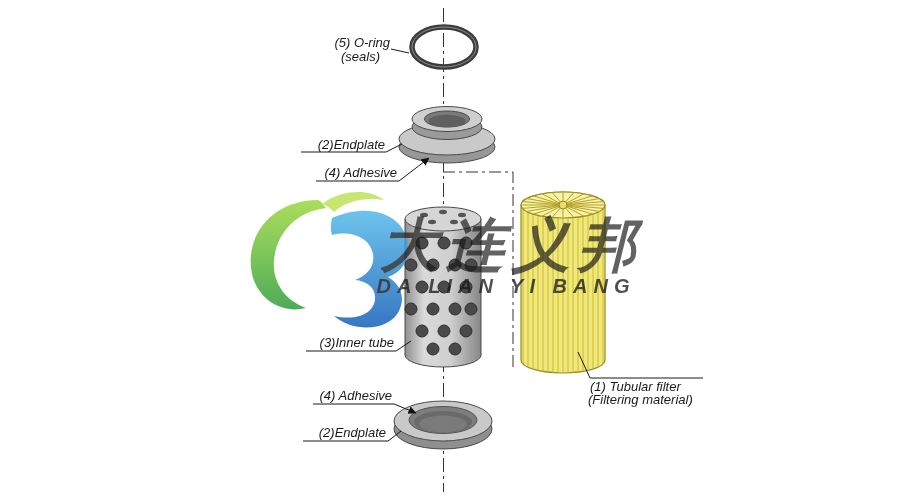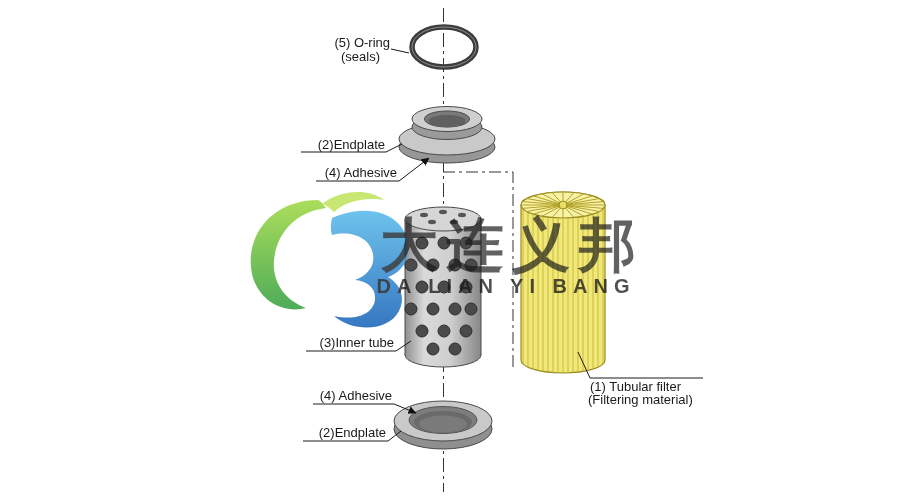--- a/index.html
+++ b/index.html
@@ -2,20 +2,21 @@
 <html><head>
 <meta charset="utf-8">
 <style>
   html,body{margin:0;padding:0;background:#fff;}
   .stage{
     position:relative;
     width:900px;height:500px;
     background:#ffffff;
     overflow:hidden;
     font-family:"Liberation Sans", sans-serif;
+    font-style:italic;
   }
   svg text{
     font-family:"Liberation Sans", sans-serif;
     fill:#1a1a1a;
   }
   .part-label{font-size:13px;}
   .wm-cn{font-size:58px;font-weight:bold;letter-spacing:8px;}
   .wm-en{font-size:20px;font-weight:bold;letter-spacing:6px;}
 </style>
 </head>

